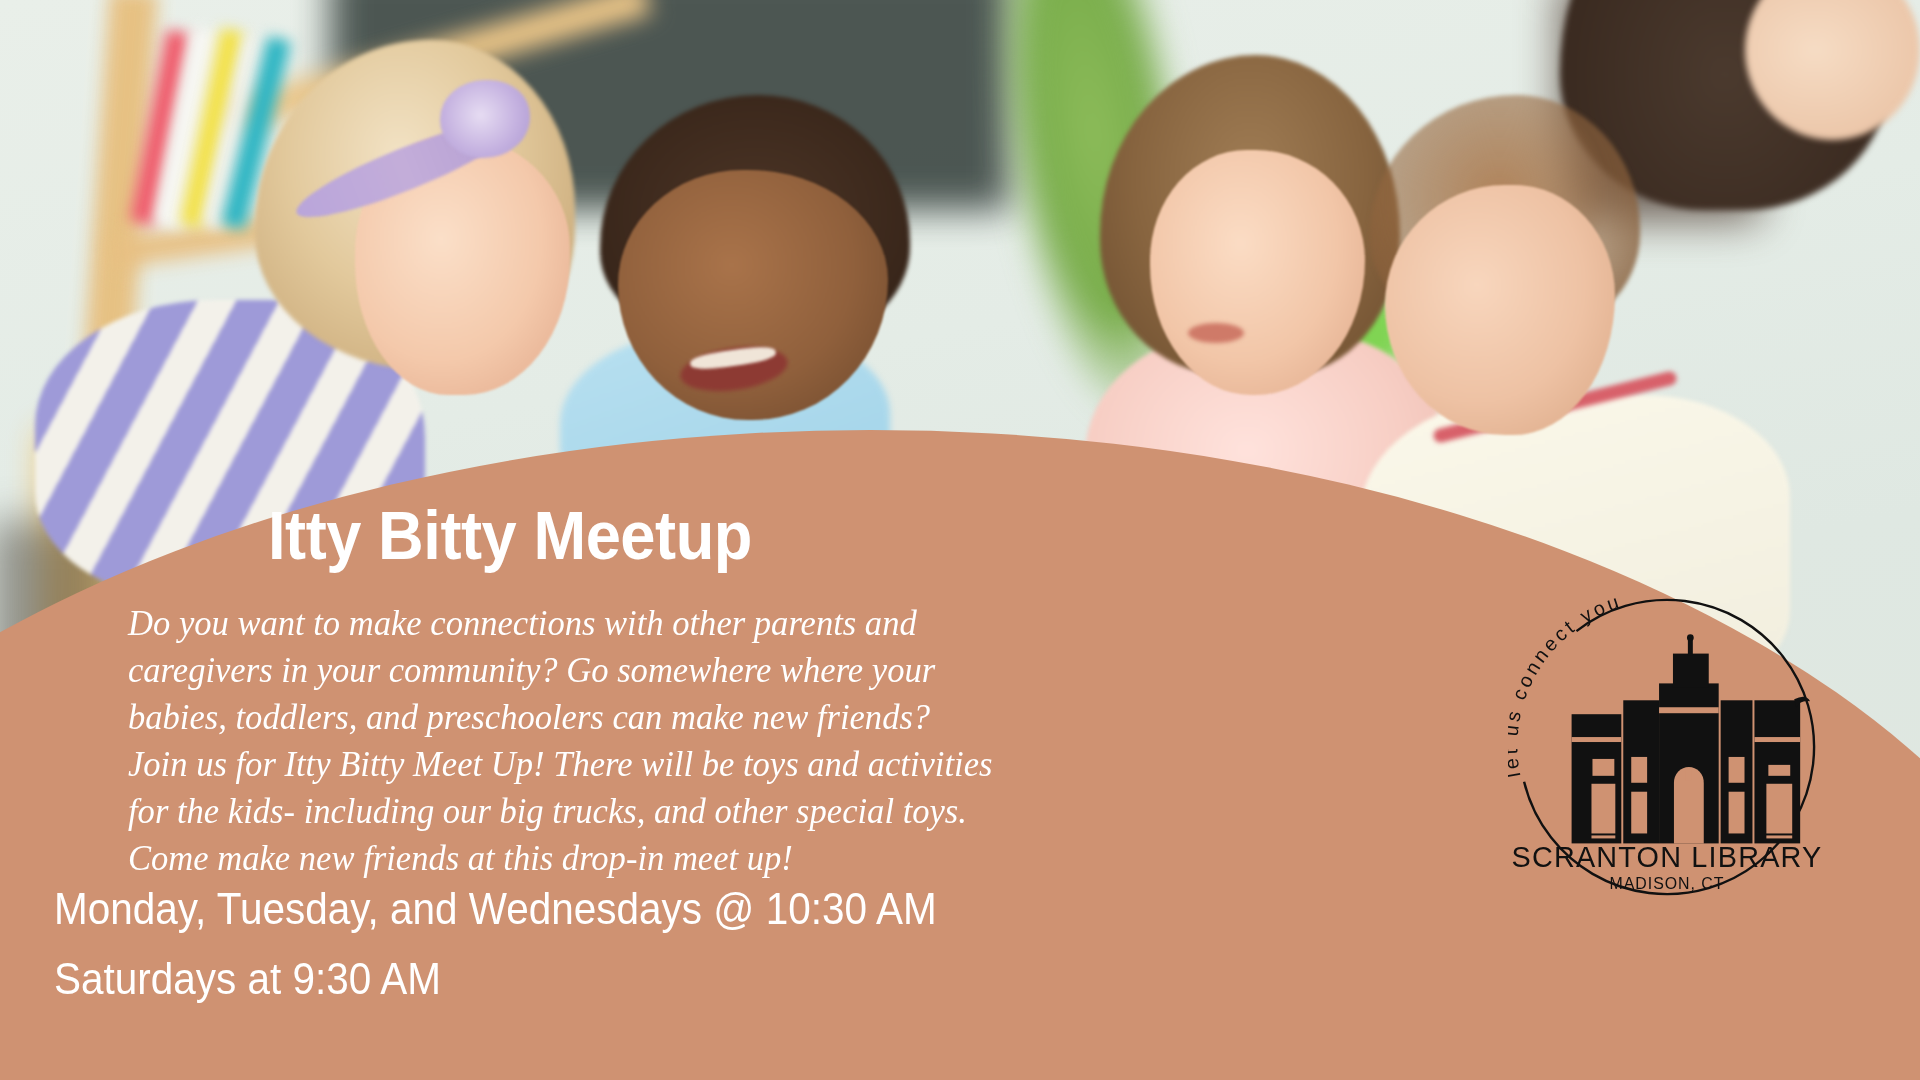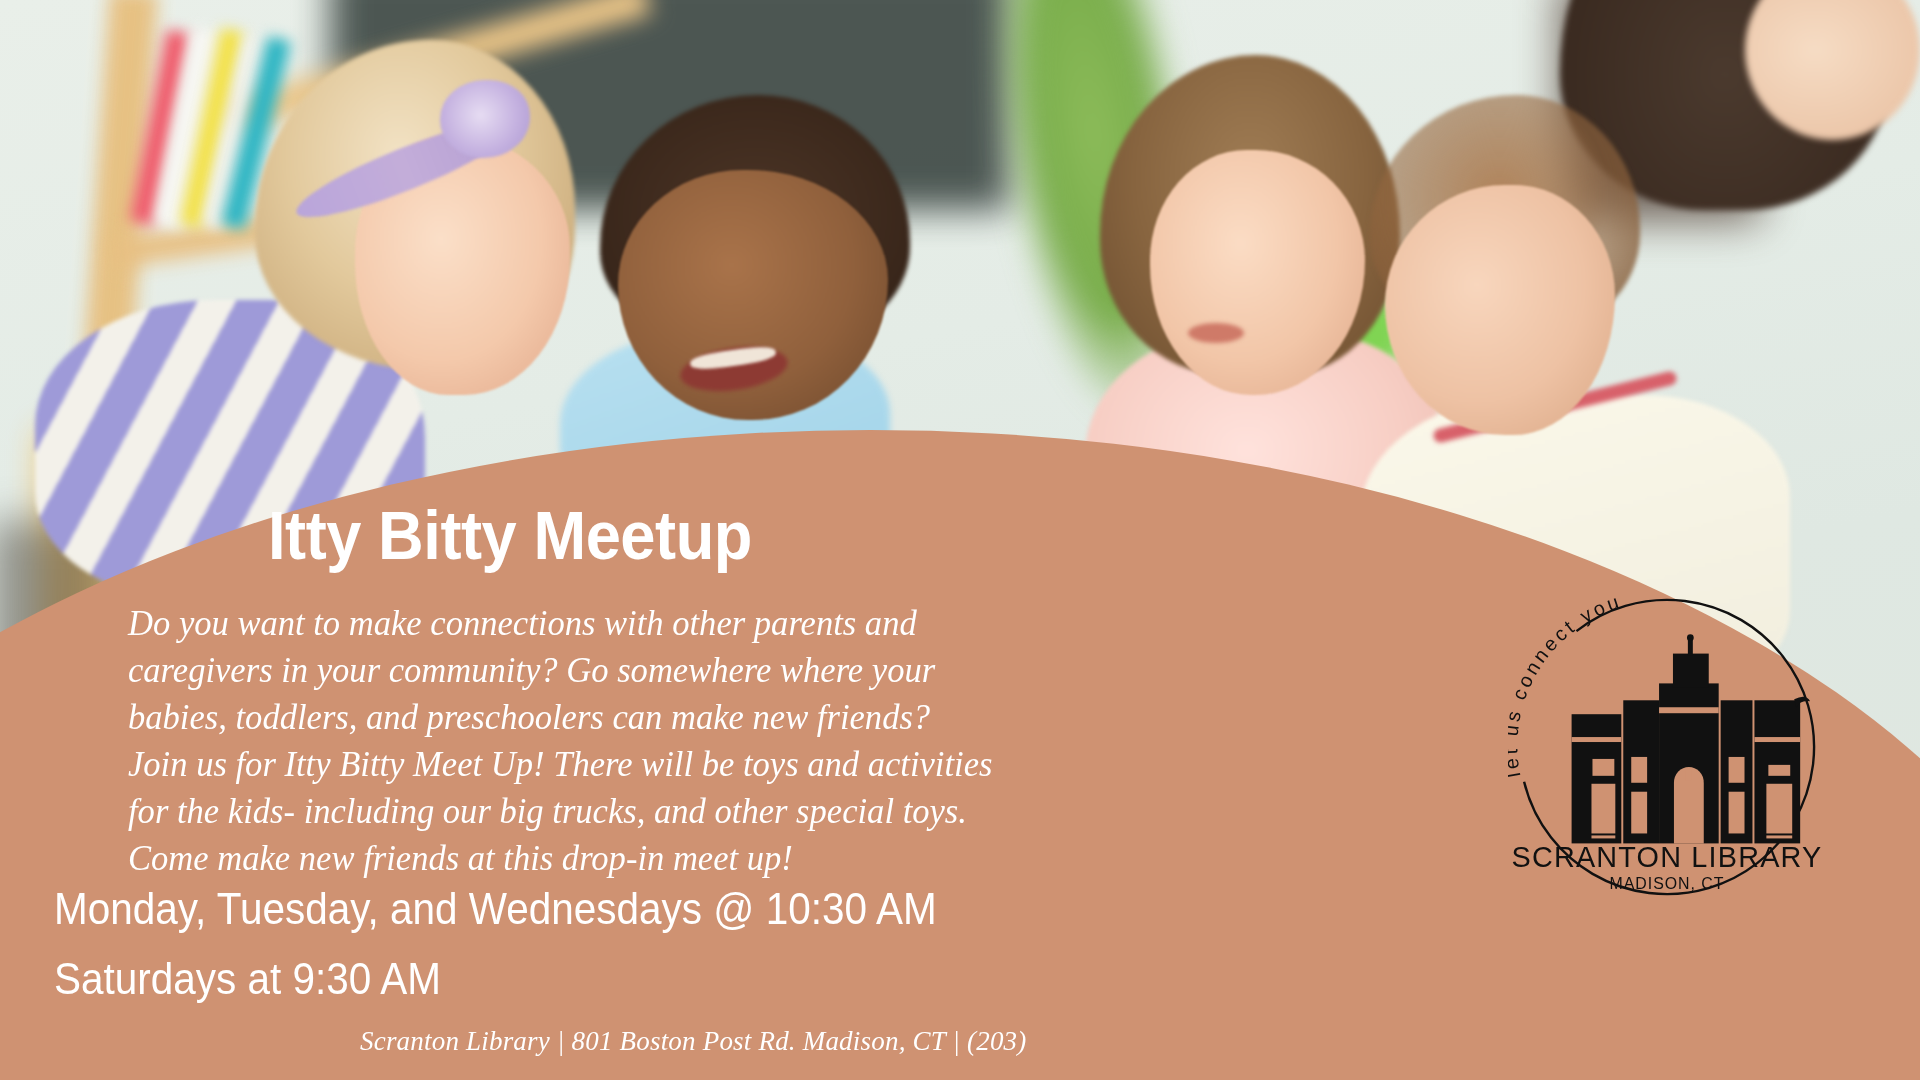--- a/index.html
+++ b/index.html
@@ -413,21 +413,20 @@
       <p>Join us for Itty Bitty Meet Up! There will be toys and activities</p>
       <p>for the kids- including our big trucks, and other special toys.</p>
       <p>Come make new friends at this drop-in meet up!</p>
     </div>
 
     <div class="schedule">
       <div class="sched-1">Monday, Tuesday, and Wednesdays @ 10:30 AM</div>
       <div class="sched-2">Saturdays at 9:30 AM</div>
     </div>
 
-    <div class="address">Scranton Library | 801 Boston Post Rd. Madison, CT | (203)</div>
 
     <div class="logo">
       <svg viewBox="0 0 320 320" xmlns="http://www.w3.org/2000/svg">
         <defs>
           <path id="tagArc" d="M 18,208 A 145,145 0 0 1 205,23" fill="none"></path>
         </defs>
 
         <circle cx="160" cy="160" r="148" fill="none" stroke="#111111" stroke-width="2.4" stroke-dasharray="760 170" transform="rotate(-128 160 160)"></circle>
 
         <text font-family="'Liberation Sans', sans-serif" font-size="20" letter-spacing="3.2" fill="#111111">

